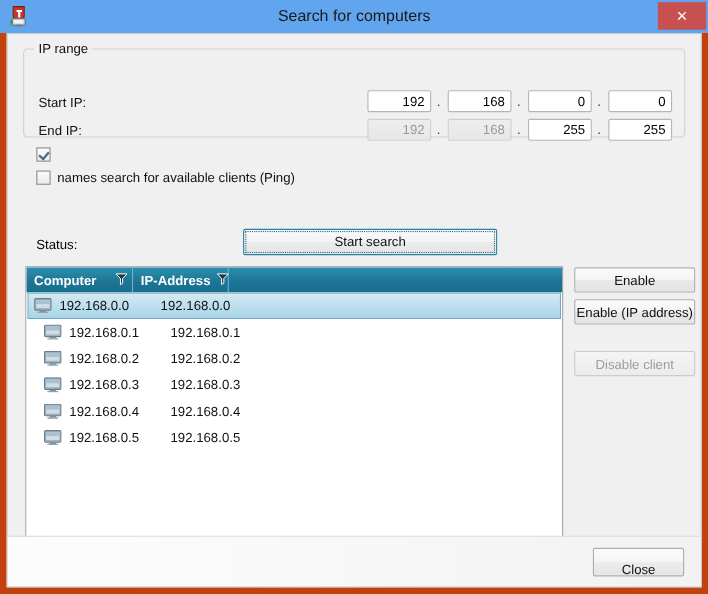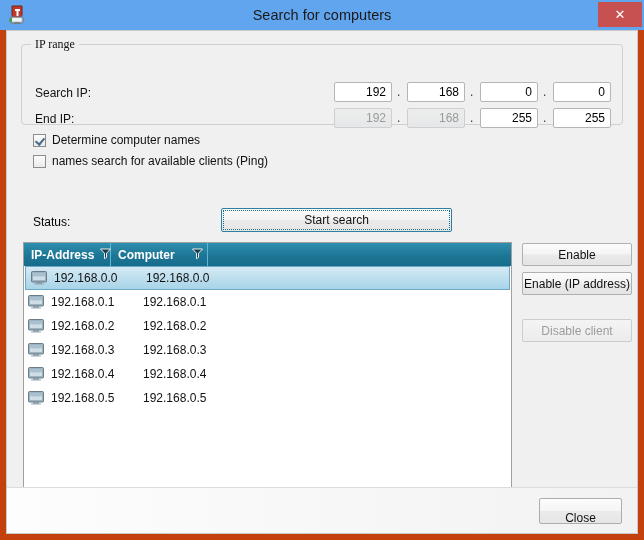--- a/index.html
+++ b/index.html
@@ -83,21 +83,20 @@
     border-radius: 4px;
     box-sizing: border-box;
   }
   #ipgroup-title {
     position: absolute;
     left: 24px; top: 6px;
     background: #f0f0f0;
     padding: 0 4px;
     font-size: 12px;
     color: #111;
-    font-family: Liberation Serif, serif;
   }
   .field-label {
     position: absolute;
     font-size: 12px;
     color: #111;
   }
   #lbl-start { left: 28px; top: 55px; }
   #lbl-end   { left: 28px; top: 81px; }
 
   .octet {
@@ -219,21 +218,21 @@
     position: absolute;
     left: 0; top: 23px;
     right: 0; bottom: 0;
     background: #ffffff;
     overflow: hidden;
   }
   .lvrow {
     height: 24px;
     display: flex;
     align-items: center;
-    padding-left: 4px;
+    padding-left: 16px;
     box-sizing: border-box;
     cursor: default;
   }
   .lvrow.selected {
     background: linear-gradient(to bottom,#d4eaf4,#a8d4e8);
     border: 1px solid #6fa8c4;
     height: 24px;
     margin: 0 1px;
     padding-left: 5px;
   }
@@ -323,63 +322,62 @@
     </span>
     <div id="title-text">Search for computers</div>
     <button id="close-x">✕</button>
   </div>
 
   <div id="client">
 
     <div id="ipgroup"></div>
     <div id="ipgroup-title">IP range</div>
 
-    <div class="field-label" id="lbl-start">Search IP:</div>
+    <div class="field-label" id="lbl-start">Start IP:</div>
     <div class="field-label" id="lbl-end">End IP:</div>
 
     <input class="octet" style="left: 327px; top: 51px;" value="192">
     <span class="dot" style="left:390px; top:54px;">.</span>
     <input class="octet" style="left: 400px; top: 51px;" value="168">
     <span class="dot" style="left:463px; top:54px;">.</span>
     <input class="octet" style="left: 473px; top: 51px;" value="0">
     <span class="dot" style="left:536px; top:54px;">.</span>
     <input class="octet" style="left: 546px; top: 51px;" value="0">
 
     <input class="octet disabled" disabled="" style="left: 327px; top: 77px;" value="192">
     <span class="dot" style="left:390px; top:80px;">.</span>
     <input class="octet disabled" disabled="" style="left: 400px; top: 77px;" value="168">
     <span class="dot" style="left:463px; top:80px;">.</span>
     <input class="octet" style="left: 473px; top: 77px;" value="255">
     <span class="dot" style="left:536px; top:80px;">.</span>
     <input class="octet" style="left: 546px; top: 77px;" value="255">
 
     <div class="cbrow" style="top:100px;">
       <span class="cbbox checked"></span>
-      <span class="cblabel">Determine computer names</span>
     </div>
     <div class="cbrow" style="top:121px;">
       <span class="cbbox"></span>
       <span class="cblabel">names search for available clients (Ping)</span>
     </div>
 
     <div id="lbl-status">Status:</div>
     <button id="btn-start">Start search</button>
 
     <div id="listview">
       <div id="lv-header">
-        <div class="hcell" id="hcell-ip">
-          <span class="htext">IP-Address</span>
+        <div class="hcell" id="hcell-computer">
+          <span class="htext">Computer</span>
           <span class="funnel">
             <svg width="11" height="11" viewBox="0 0 11 11">
               <path d="M0.5 1 h10 l-4 4.2 v4.3 l-2 1.2 v-5.5 z" fill="#1b3a47" stroke="#ffffff" stroke-width="0.9" stroke-linejoin="round"></path>
             </svg>
           </span>
         </div>
-        <div class="hcell" id="hcell-computer">
-          <span class="htext">Computer</span>
+        <div class="hcell" id="hcell-ip">
+          <span class="htext">IP-Address</span>
           <span class="funnel">
             <svg width="11" height="11" viewBox="0 0 11 11">
               <path d="M0.5 1 h10 l-4 4.2 v4.3 l-2 1.2 v-5.5 z" fill="#1b3a47" stroke="#ffffff" stroke-width="0.9" stroke-linejoin="round"></path>
             </svg>
           </span>
         </div>
         <div class="hcell" id="hcell-filler"></div>
       </div>
       <div id="lv-body">
           <div class="lvrow selected">

